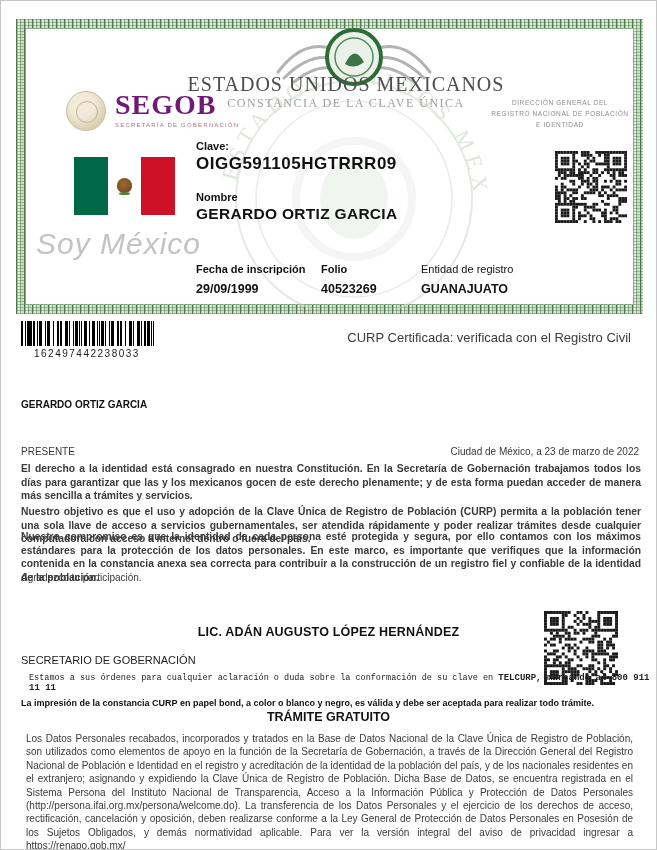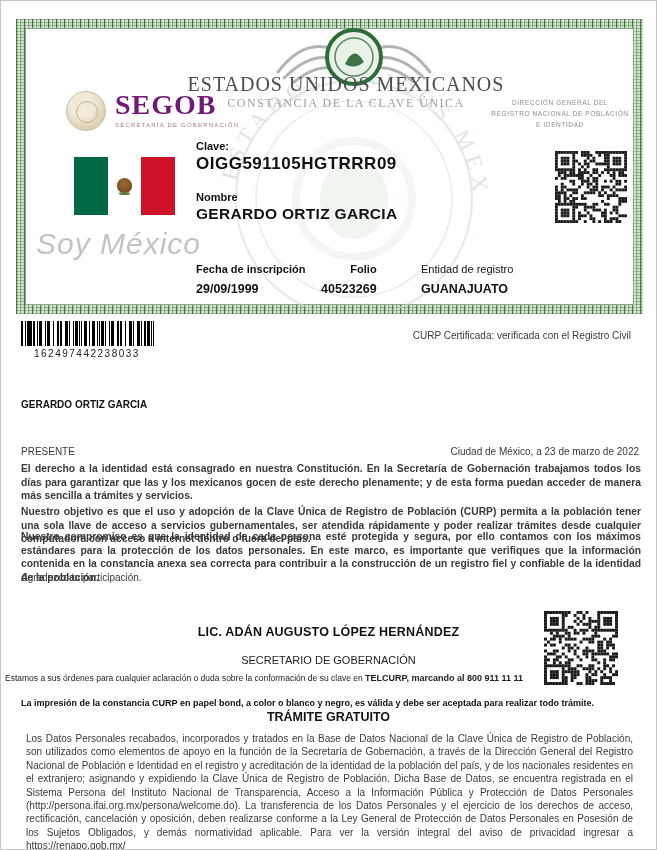--- a/index.html
+++ b/index.html
@@ -57,44 +57,44 @@
   .qr { position:absolute; background:#fff; }
   .qr-top { left:529px; top:122px; width:72px; height:72px; }
 
   .soy-mexico { position:absolute; left:10px; top:198px; font-size:30px; font-style:italic; color:#c3c3c3; letter-spacing:1px; }
 
   
   .field { position:absolute; top:234px; }
   .field .f-label { font-size:11px; color:#111; }
   .field .f-label.bold { font-weight:bold; }
   .field .f-value { font-size:12.5px; font-weight:bold; color:#111; margin-top:7px; }
-  .f-fecha { left:170px; } .f-folio { left:295px;text-align:right; } .f-entidad { left:395px; }
+  .f-fecha { left:170px; } .f-folio { left:295px; } .f-entidad { left:395px; }
 
   
   .barcode { position:absolute; left:20px; top:320px; width:133px; height:25px;
     background:
       repeating-linear-gradient(90deg,#000 0 1.5px,transparent 1.5px 4px),
       repeating-linear-gradient(90deg,#000 0 2px,transparent 2px 9px),
       repeating-linear-gradient(90deg,#000 0 1px,transparent 1px 6.5px);
   }
   .barcode-num { position:absolute; left:33px; top:347px; font-size:10px; color:#222; letter-spacing:1.5px; }
-  .cert-note { position:absolute; right:25px; top:329px; font-size:10px; color:#222; }
+  .cert-note { position:absolute; right:25px; top:329px; font-size:13px; color:#222; }
 
   
   .letter-text { position:absolute; color:#3a3a3a; }
   .recipient { left:20px; top:398px; font-size:10px; font-weight:bold; color:#111; }
   .salutation { left:20px; top:445px; font-size:10px; }
   .dateline { right:17px; top:445px; font-size:10px; }
   .para { left:20px; width:620px; font-size:10.3px; line-height:13.6px; text-align:justify;font-weight:bold; }
   .p1 { top:461px; } .p2 { top:504px; } .p3 { top:529px; }
   .closing { left:20px; top:571px; font-size:10px; }
   .sig-name { left:20px; right:20px; top:624px; text-align:center; font-size:12.5px; font-weight:bold; color:#111; letter-spacing:.2px; }
   .qr-bottom { left:543px; top:610px; width:74px; height:74px; }
-  .sig-title { left:20px; right:20px; top:653px; text-align:center; font-size:11px; color:#222; }
-  .contact { left:4px; top:672px; font-size:8.5px; color:#222; }
+  .sig-title { left:20px; right:20px; top:653px; text-align:left; font-size:11px; color:#222; }
+  .contact { left:28px; top:672px; font-size:8.5px; color:#222;font-family:Liberation Mono, monospace; }
   .contact b { font-size:9px; }
   .print-notice { left:20px; top:697px; font-size:9px; font-weight:bold; color:#111; }
   .free-notice { left:20px; right:20px; top:709px; text-align:center; font-size:12.5px; font-weight:bold; color:#111; }
   .privacy { left:25px; width:607px; top:731px; font-size:10px; line-height:13.4px; text-align:justify; color:#3a3a3a; }
 </style>
 </head>
 <body>
 
 <div class="page">
 

